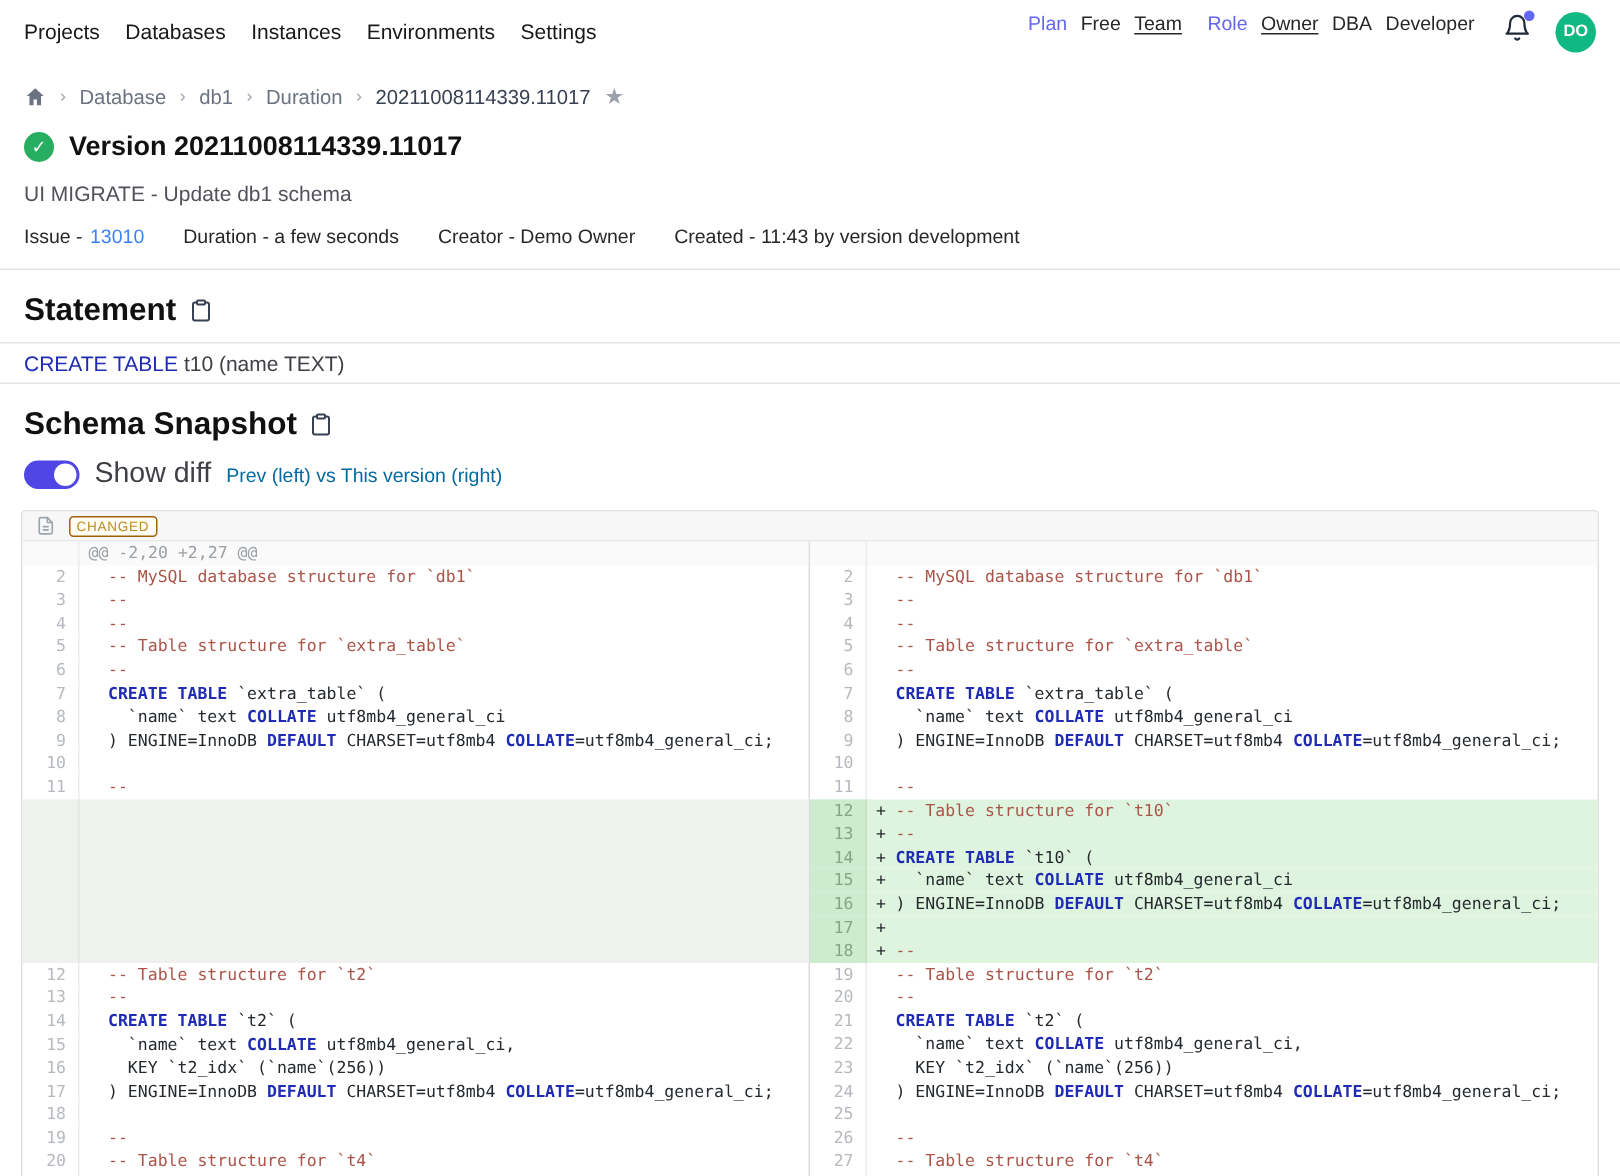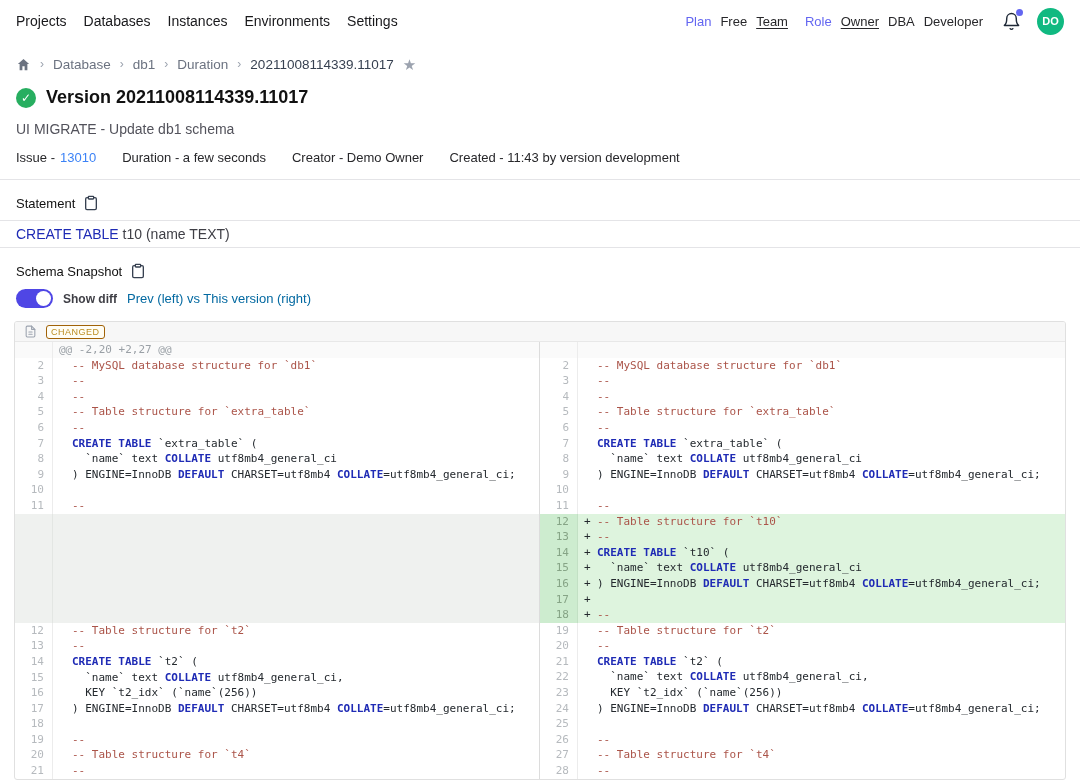--- a/index.html
+++ b/index.html
@@ -16,21 +16,21 @@
     --row-h:15.6px;
   }
   *{box-sizing:border-box;margin:0;padding:0;}
   html,body{width:1080px;height:784px;overflow:hidden;background:#fff;
     font-family:"Liberation Sans","DejaVu Sans",sans-serif;color:#18181b;}
 
   
   .topnav{display:flex;align-items:center;height:42px;padding:0 16px;}
   .nav-left{display:flex;gap:17px;font-size:14px;font-weight:500;color:#18181b;}
   .nav-left span{cursor:pointer;}
-  .nav-right{margin-left:auto;display:flex;align-items:center;gap:9px;font-size:13px;color:#27272a;}
+  .nav-right{margin-left:auto;display:flex;align-items:flex-start;gap:9px;font-size:13px;color:#27272a;}
   .nav-right .lbl{color:#6366f1;}
   .nav-right .u{text-decoration:underline;text-underline-offset:2px;}
   .nav-right .grp-gap{margin-left:8px;}
   .bell-wrap{position:relative;margin-left:8px;width:22px;height:22px;display:flex;align-items:center;justify-content:center;}
   .bell-dot{position:absolute;top:-1px;right:-1px;width:7px;height:7px;border-radius:50%;background:#6366f1;}
   .avatar{width:27px;height:27px;border-radius:50%;background:var(--avatar-green);color:#fff;
     display:flex;align-items:center;justify-content:center;font-size:11px;font-weight:700;margin-left:6px;}
 
   
   .breadcrumb{display:flex;align-items:center;gap:9px;padding:0 16px;margin-top:12px;height:20px;
@@ -46,31 +46,31 @@
     display:flex;align-items:center;justify-content:center;color:#fff;font-size:12px;font-weight:700;}
   .ver-title{font-size:18px;font-weight:700;color:#111;}
   .ver-sub{padding:0 16px;margin-top:13px;font-size:14px;color:#52525b;}
   .info-row{display:flex;align-items:center;gap:26px;padding:0 16px;margin-top:13px;font-size:13px;color:#27272a;}
   .info-item{display:flex;gap:5px;}
   .info-item .link{color:var(--link-blue);cursor:pointer;}
   .divider{border-top:1px solid #e4e4e7;margin-top:14px;}
 
   
   .sec-head{display:flex;align-items:center;gap:8px;padding:0 16px;margin-top:15px;}
-  .sec-head .t{font-size:13px;font-weight:400;color:#111;}
+  .sec-head .t{font-size:21px;font-weight:700;color:#111;}
   .copy-btn{width:16px;height:16px;cursor:pointer;display:flex;}
   .stmt-strip{margin-top:9px;border-top:1px solid #e4e4e7;border-bottom:1px solid #e4e4e7;
     padding:5px 16px;font-size:14px;color:#3f3f46;}
   .stmt-strip .kw{color:var(--keyword-navy);}
 
   
   .toggle-row{display:flex;align-items:center;gap:10px;padding:0 16px;margin-top:10px;}
   .toggle{position:relative;width:37px;height:19px;border-radius:10px;background:var(--accent-indigo);cursor:pointer;flex-shrink:0;}
   .toggle .knob{position:absolute;top:2px;right:2px;width:15px;height:15px;border-radius:50%;background:#fff;}
-  .toggle-label{font-size:12px;font-weight:700;color:#3f3f46;}
+  .toggle-label{font-size:19px;font-weight:400;color:#3f3f46;}
   .toggle-hint{font-size:13px;color:#0369a1;}
 
   
   .diff-box{margin:13px 14px 0;border:1px solid #e0e0e0;border-radius:3px;overflow:hidden;}
   .diff-head{display:flex;align-items:center;gap:9px;height:20px;padding:0 9px;
     background:#f7f7f7;border-bottom:1px solid #e8e8e8;}
   .badge{font-size:9px;letter-spacing:.5px;color:var(--badge-amber);border:1px solid #a16207;
     background:#fffdf4;border-radius:3px;padding:0 4px;line-height:12px;height:14px;display:flex;align-items:center;}
   .diff-body{display:flex;}
   .pane{width:50%;overflow:hidden;}

